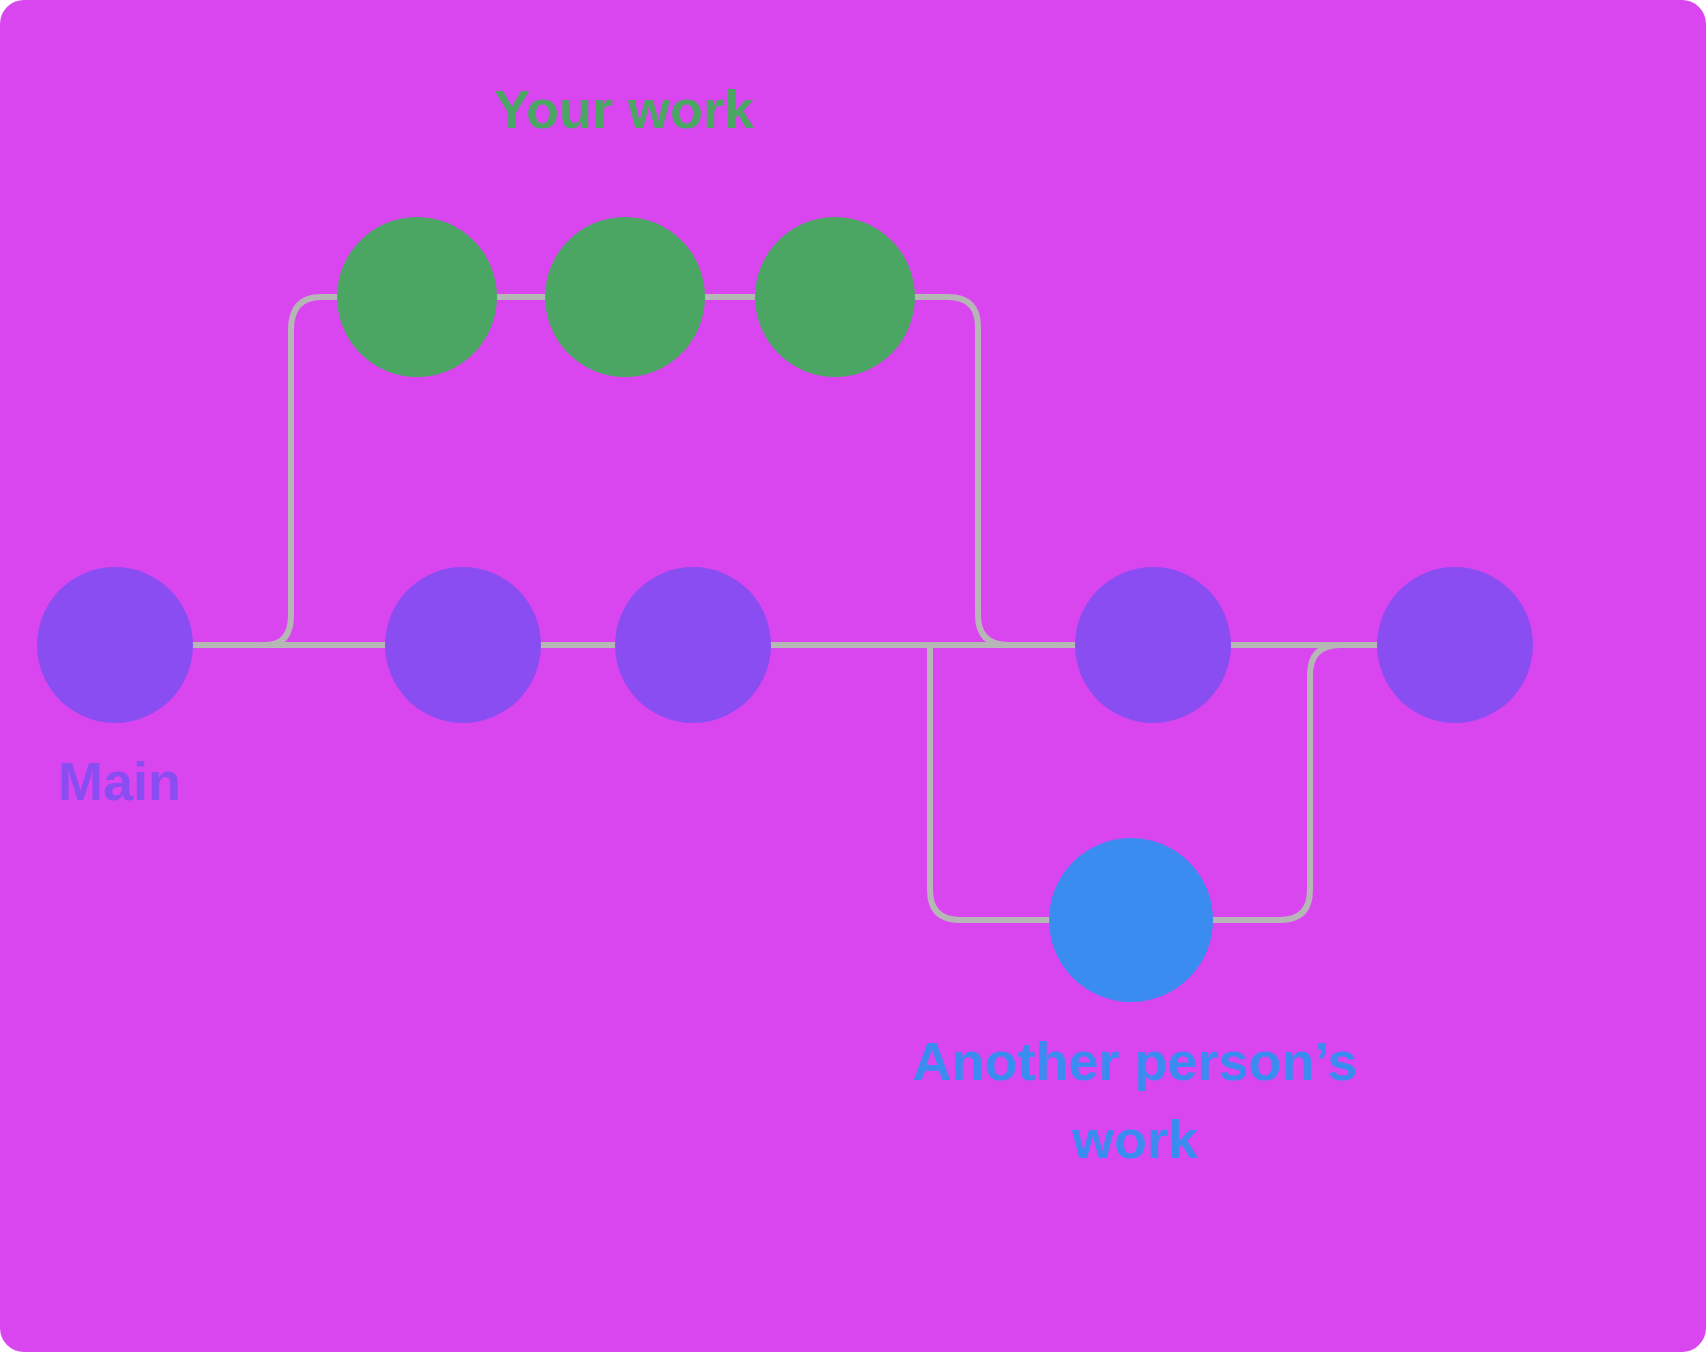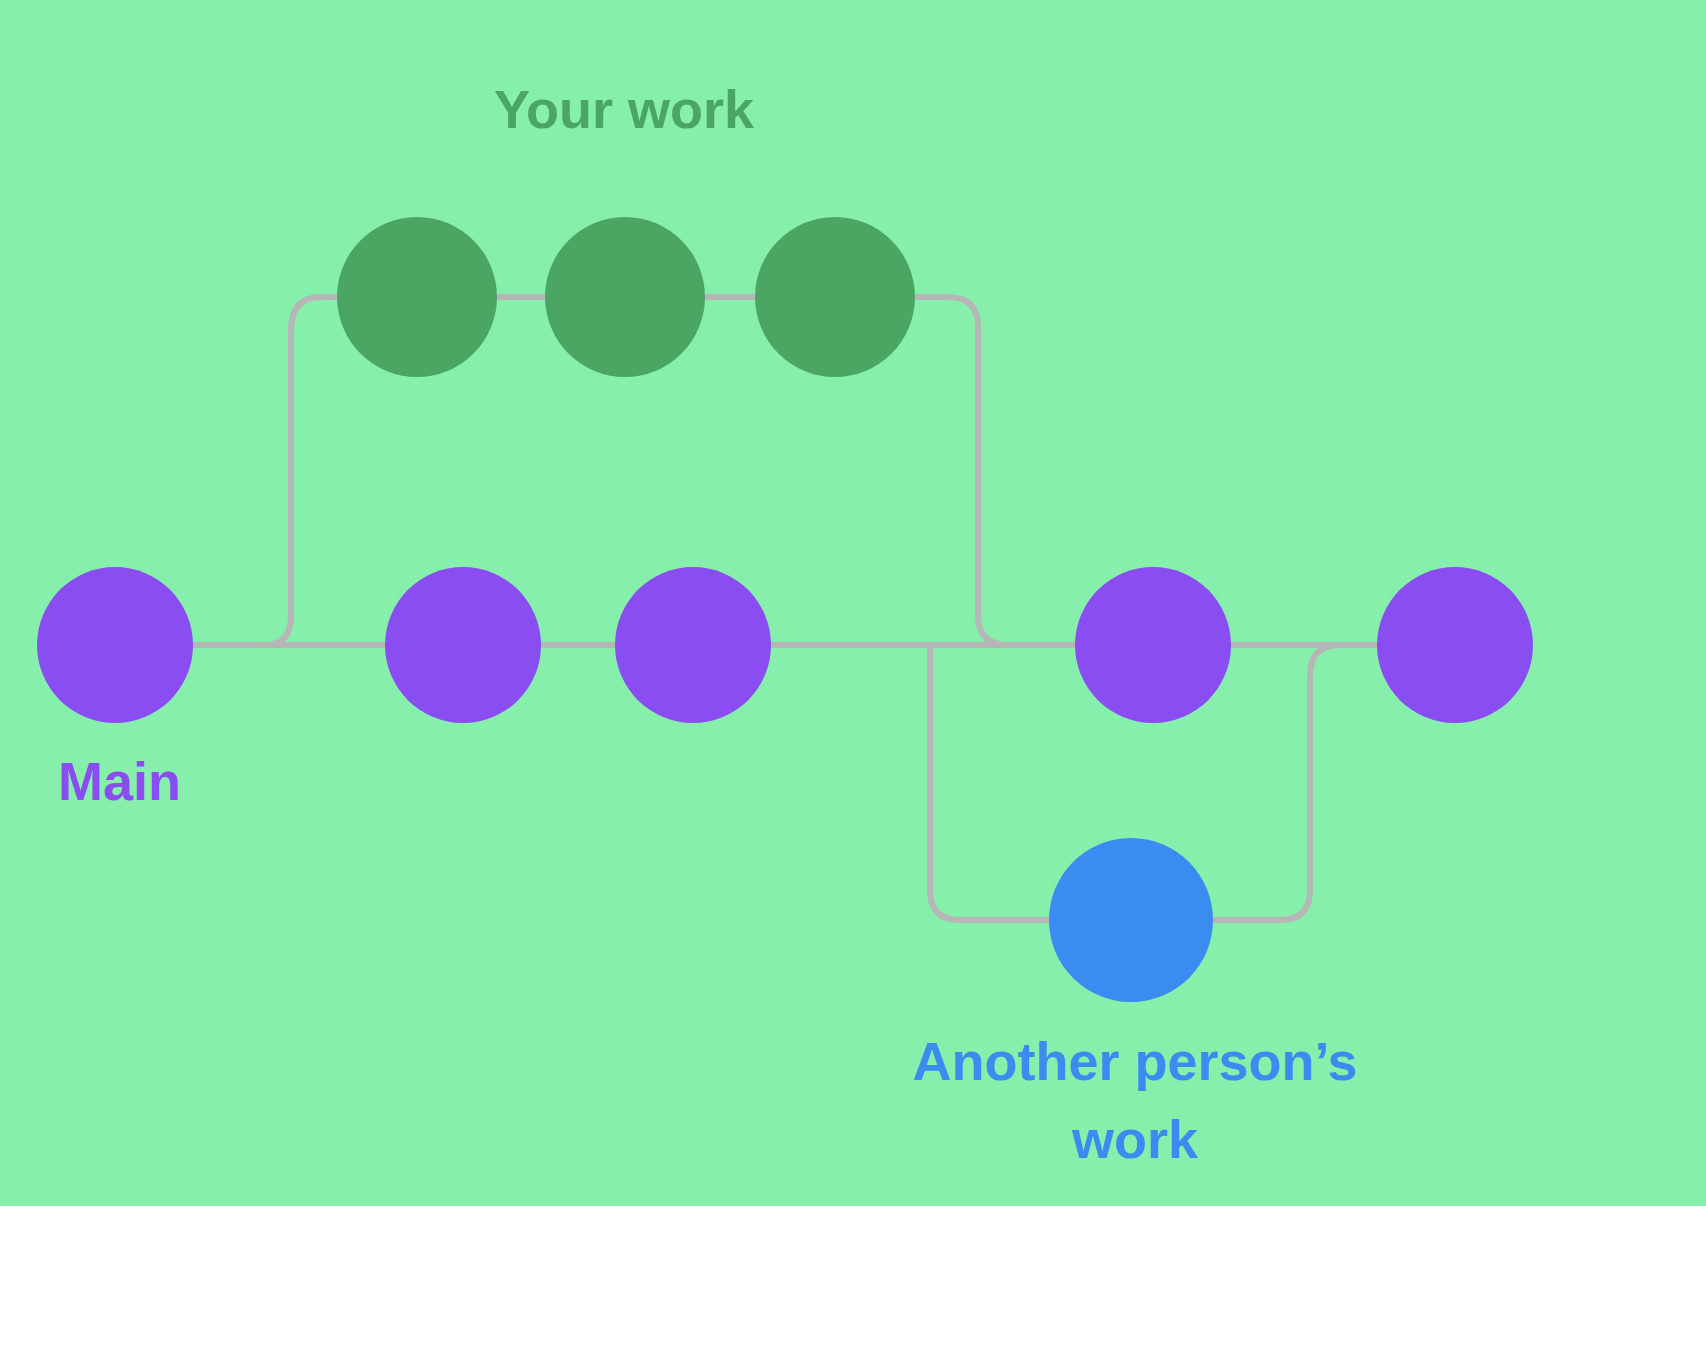--- a/index.html
+++ b/index.html
@@ -9,22 +9,23 @@
   }
   body {
     width: 1706px;
     height: 1352px;
     font-family: "Liberation Sans", sans-serif;
     overflow: hidden;
   }
   #diagram-root {
     position: relative;
     width: 1706px;
-    height: 1206px;
-    background: #86efac;
+    height: 1352px;
+    background: #d946ef;
+    border-radius: 24px;
   }
   #git-svg {
     position: absolute;
     top: 0;
     left: 0;
     width: 1706px;
     height: 1352px;
     display: block;
   }
   .dg-label {

